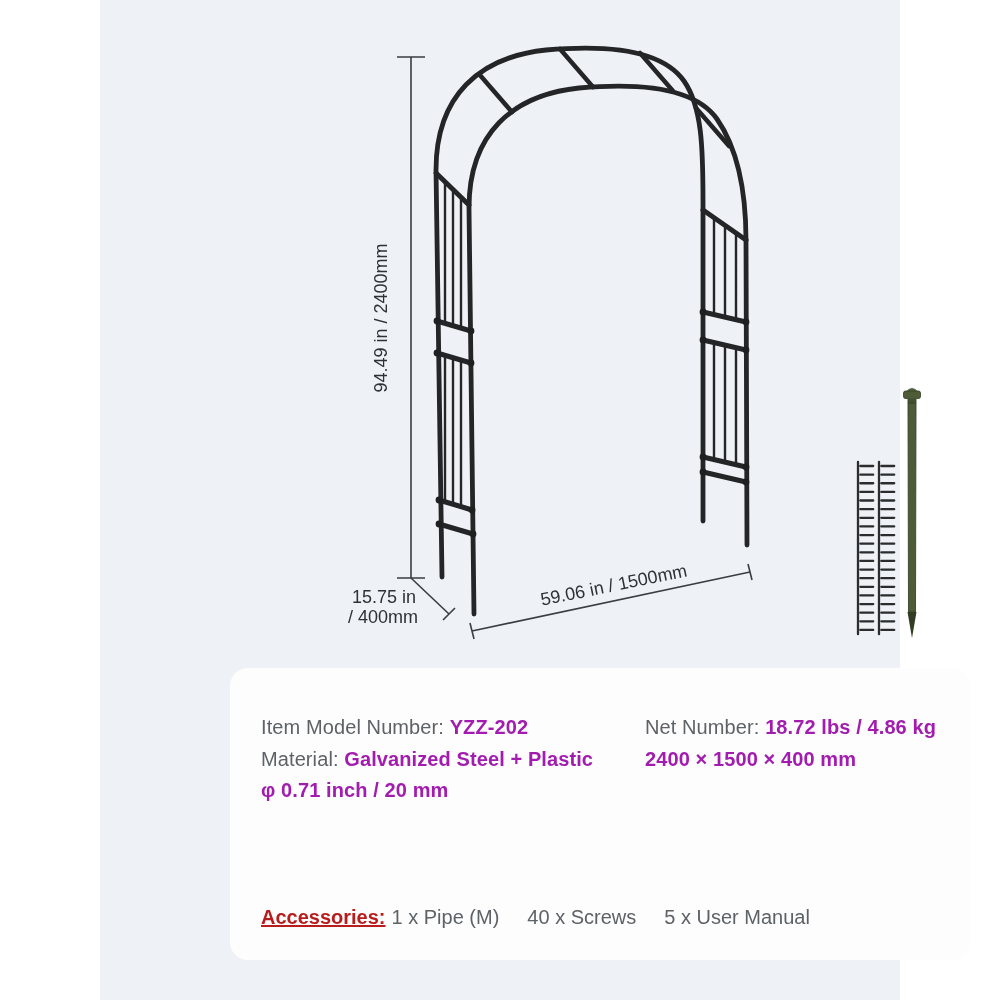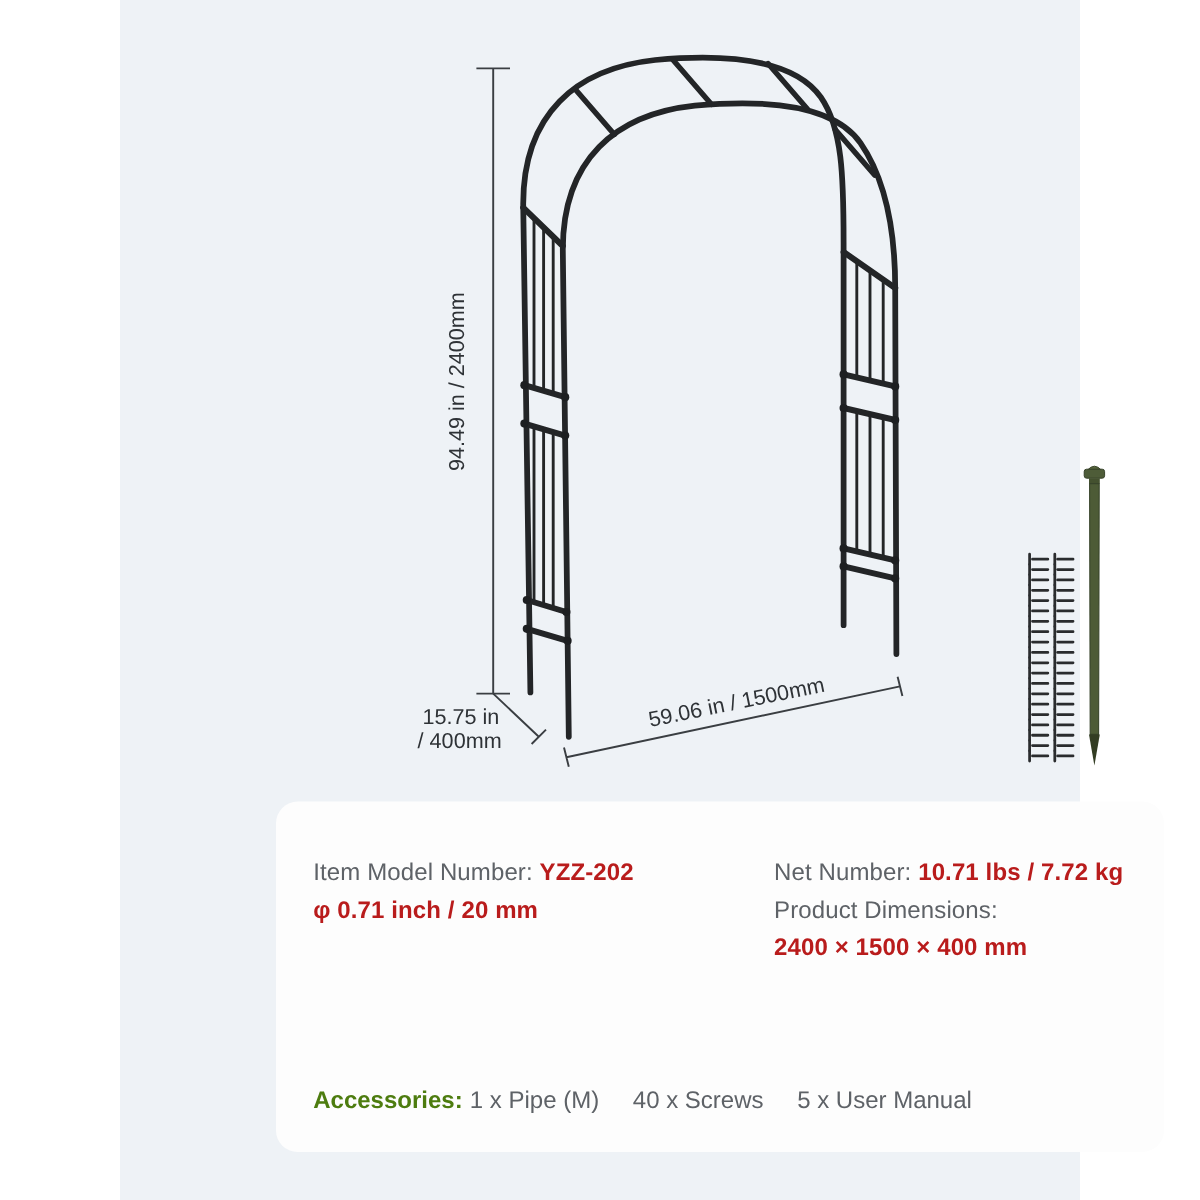--- a/index.html
+++ b/index.html
@@ -7,24 +7,24 @@
          font-family:"Liberation Sans",sans-serif;}
   .canvas{position:absolute;left:100px;top:0;width:800px;height:1000px;background:#eef2f6;}
   .arch-svg{position:absolute;left:230px;top:25px;width:460px;height:630px;}
   .acc-svg{position:absolute;left:740px;top:380px;width:120px;height:270px;}
   .spec-card{position:absolute;left:130px;top:668px;width:740px;height:292px;
              background:#fdfdfd;border-radius:18px;}
   .col{position:absolute;top:44px;font-size:20px;line-height:31.5px;color:#5e6267;
        letter-spacing:.1px;white-space:nowrap;}
   .col-left{left:31px;}
   .col-right{left:415px;}
-  .val{color:#b91c1c;font-weight:700;}
+  .val{color:#a21caf;font-weight:700;}
   .acc-row{position:absolute;left:31px;top:233px;font-size:20px;line-height:32px;
            color:#5e6267;display:flex;gap:28px;white-space:nowrap;}
-  .acc-row .acc-label{color:#4d7c0f;font-weight:700;margin-right:-22px;}
+  .acc-row .acc-label{color:#b91c1c;font-weight:700;margin-right:-22px;text-decoration:underline;}
   .dim-text{fill:#2e3236;font-size:18px;font-family:"Liberation Sans",sans-serif;}
   .dim-line{stroke:#3a3e42;stroke-width:1.6;fill:none;}
   .tube{stroke:#232527;stroke-width:4.8;fill:none;stroke-linecap:round;}
   .band{stroke:#232527;stroke-width:5;fill:none;stroke-linecap:round;}
   .rung{stroke:#232527;stroke-width:4.5;fill:none;stroke-linecap:round;}
   .bar{stroke:#232527;stroke-width:2.4;fill:none;}
   .joint{fill:#1d1f21;}
 </style>
 </head>
 <body>
@@ -154,25 +154,25 @@
         <rect x="63.5" y="11" width="17" height="7.5" rx="2" fill="#4e5c38" stroke="#333f26" stroke-width="0.8"></rect>
         <rect x="67.5" y="18.5" width="9" height="4.5" fill="#44512f"></rect>
         <polygon points="68,23 76,23 75.5,232 68.5,232" fill="#4d5b36" stroke="#38442a" stroke-width="0.9"></polygon>
         <polygon points="67.5,232 76.5,232 72,258" fill="#333d23"></polygon>
       </g>
     </svg>
 
     <div class="spec-card">
       <div class="col col-left">
         <div><span>Item Model Number: </span><span class="val">YZZ-202</span></div>
+        <div><span>Material: </span><span class="val">Galvanized Steel + Plastic</span></div>
         <div><span class="val">φ 0.71 inch / 20 mm</span></div>
       </div>
       <div class="col col-right">
-        <div><span>Net Number: </span><span class="val">10.71 lbs / 7.72 kg</span></div>
-        <div><span>Product Dimensions:</span></div>
+        <div><span>Net Number: </span><span class="val">18.72 lbs / 4.86 kg</span></div>
         <div><span class="val">2400 × 1500 × 400 mm</span></div>
       </div>
       <div class="acc-row">
         <span class="acc-label">Accessories:</span>
         <span>1 x Pipe (M)</span>
         <span>40 x Screws</span>
         <span>5 x User Manual</span>
       </div>
     </div>
 

